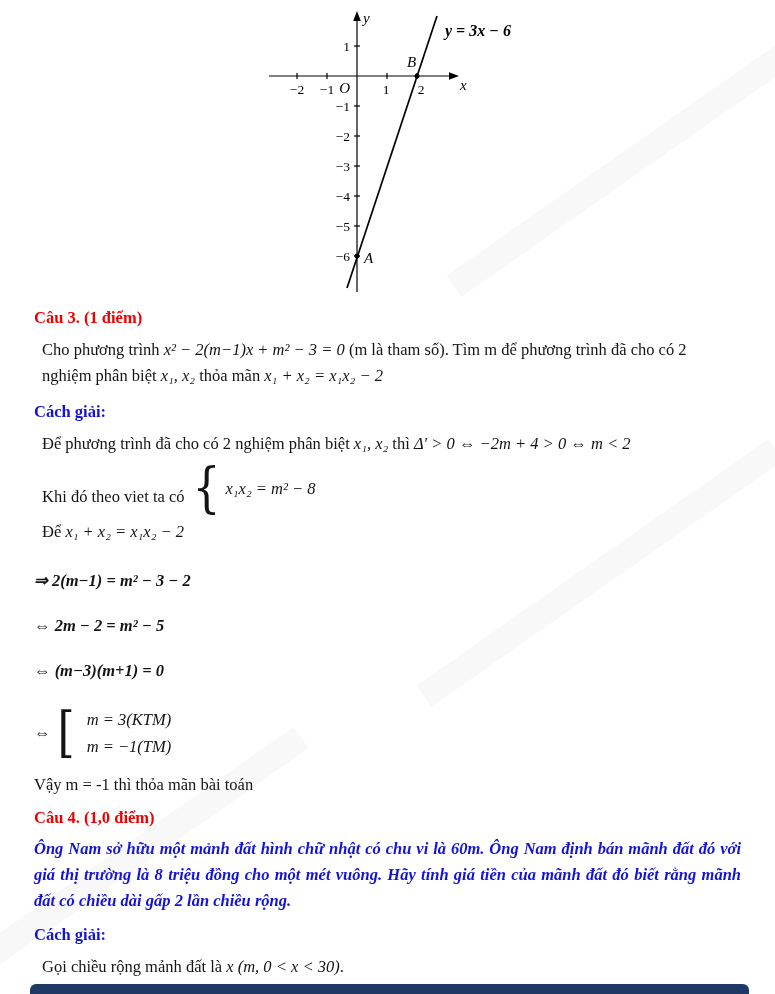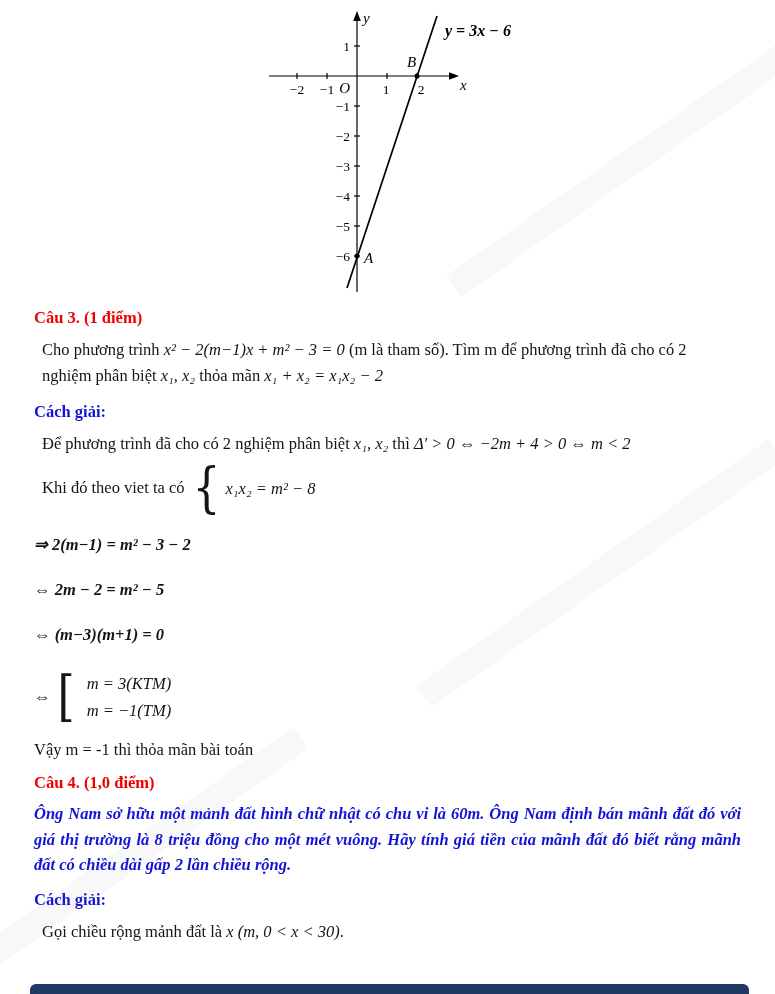--- a/index.html
+++ b/index.html
@@ -23,21 +23,21 @@
   svg .tick { font-size: 13.5px; }
 
   
   .red-heading { color: #f00000; font-weight: bold; font-size: 16.5px; margin: 10px 0 4px; }
   .blue-heading { color: #1212d8; font-weight: bold; margin: 12px 0 6px; }
   .para { margin: 9px 8px; line-height: 1.6; }
   .m { font-style: italic; }
   .step { margin: 25px 0; font-style: italic; font-weight: bold; }
   .conclusion { margin: 12px 0 6px; }
 
-  .sys-line { display: flex; align-items: center; }
+  .sys-line { display: flex; align-items: flex-end; }
   .sys { display: inline-flex; align-items: center; margin-left: 8px; }
   .brace {
     font-family: "DejaVu Serif", serif;
     font-size: 44px; font-weight: 300; line-height: 1;
     transform: scaleY(1.22); display: inline-block; margin-right: 5px;
     font-style: normal;
   }
   .sys-col { display: inline-flex; flex-direction: column; line-height: 1.65; }
   .cases { display: flex; align-items: center; gap: 7px; margin: 15px 0 11px; }
 
@@ -131,20 +131,21 @@
     <div class="para sys-line">
       <span>Khi đó theo viet ta có</span>
       <span class="sys">
         <span class="brace">{</span>
         <span class="sys-col">
           <span class="m">x₁x₂ = m² − 8</span>
         </span>
       </span>
     </div>
 
+    <p class="para"><span>Để </span><span class="m">x₁ + x₂ = x₁x₂ − 2</span></p>
 
     <p class="step">⇒ 2(m−1) = m² − 3 − 2</p>
     <p class="step">⇔ 2m − 2 = m² − 5</p>
     <p class="step">⇔ (m−3)(m+1) = 0</p>
 
     <div class="cases">
       <span>⇔</span>
       <span class="brace">[</span>
       <span class="sys-col">
         <span class="m">m = 3(KTM)</span>

